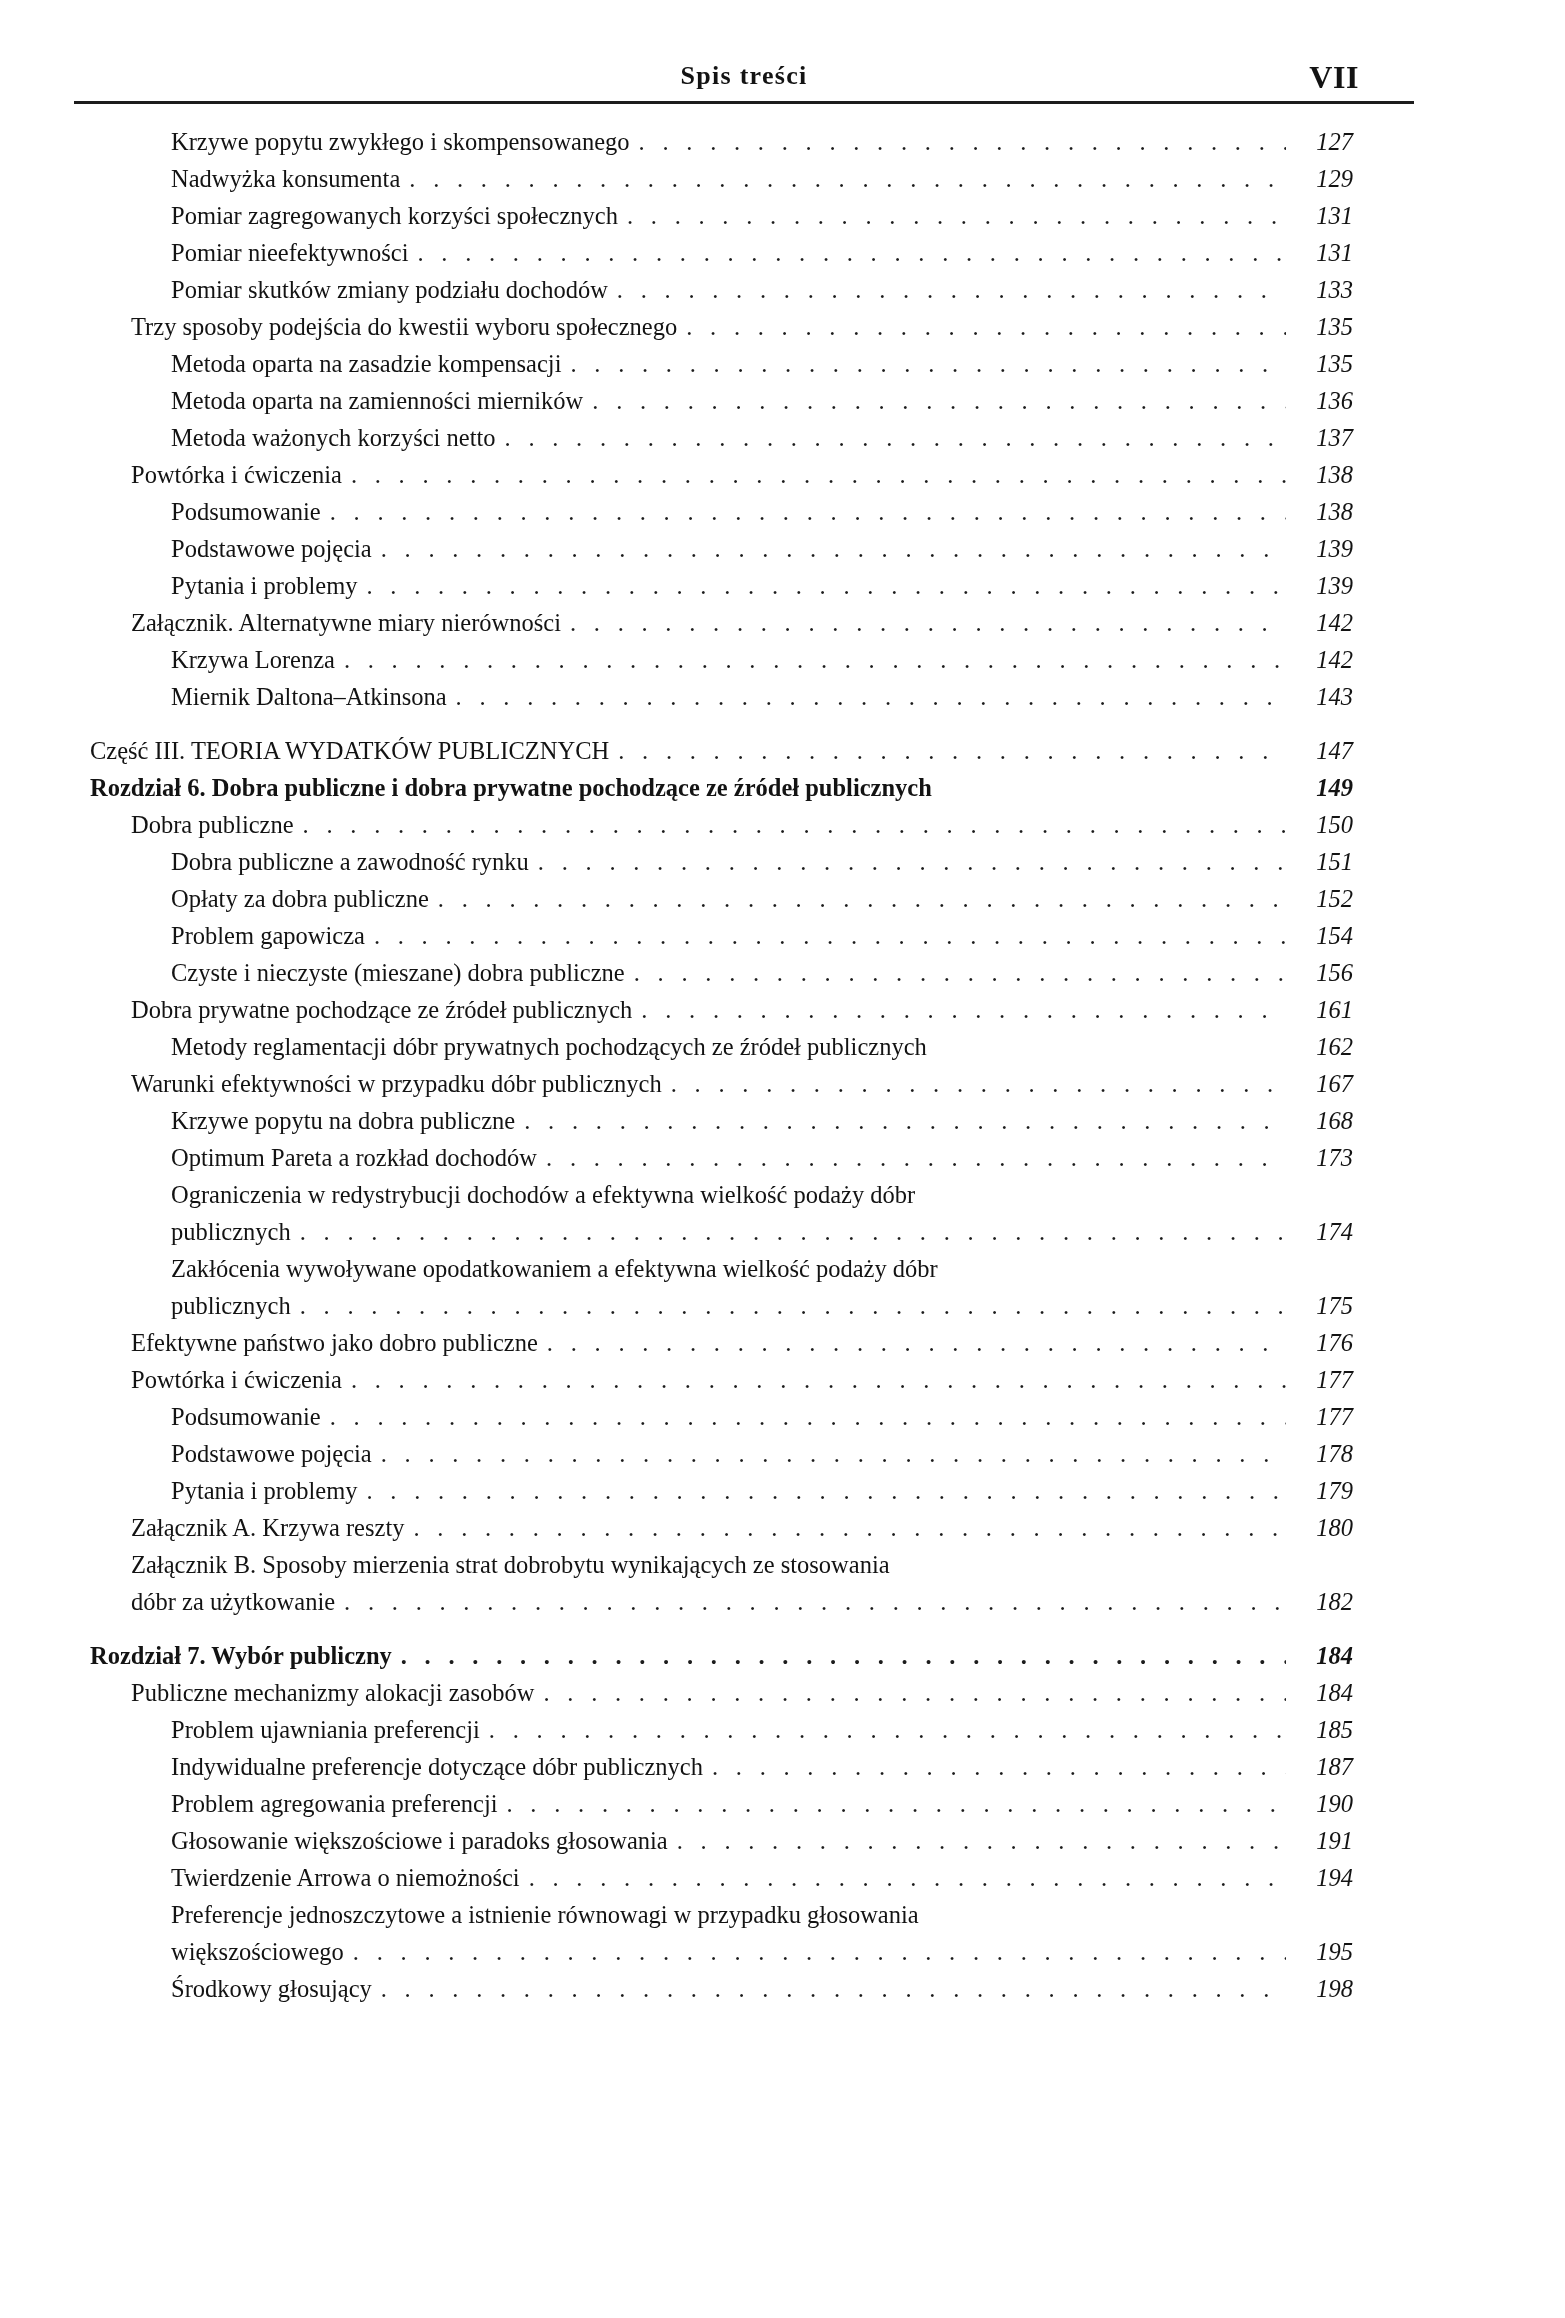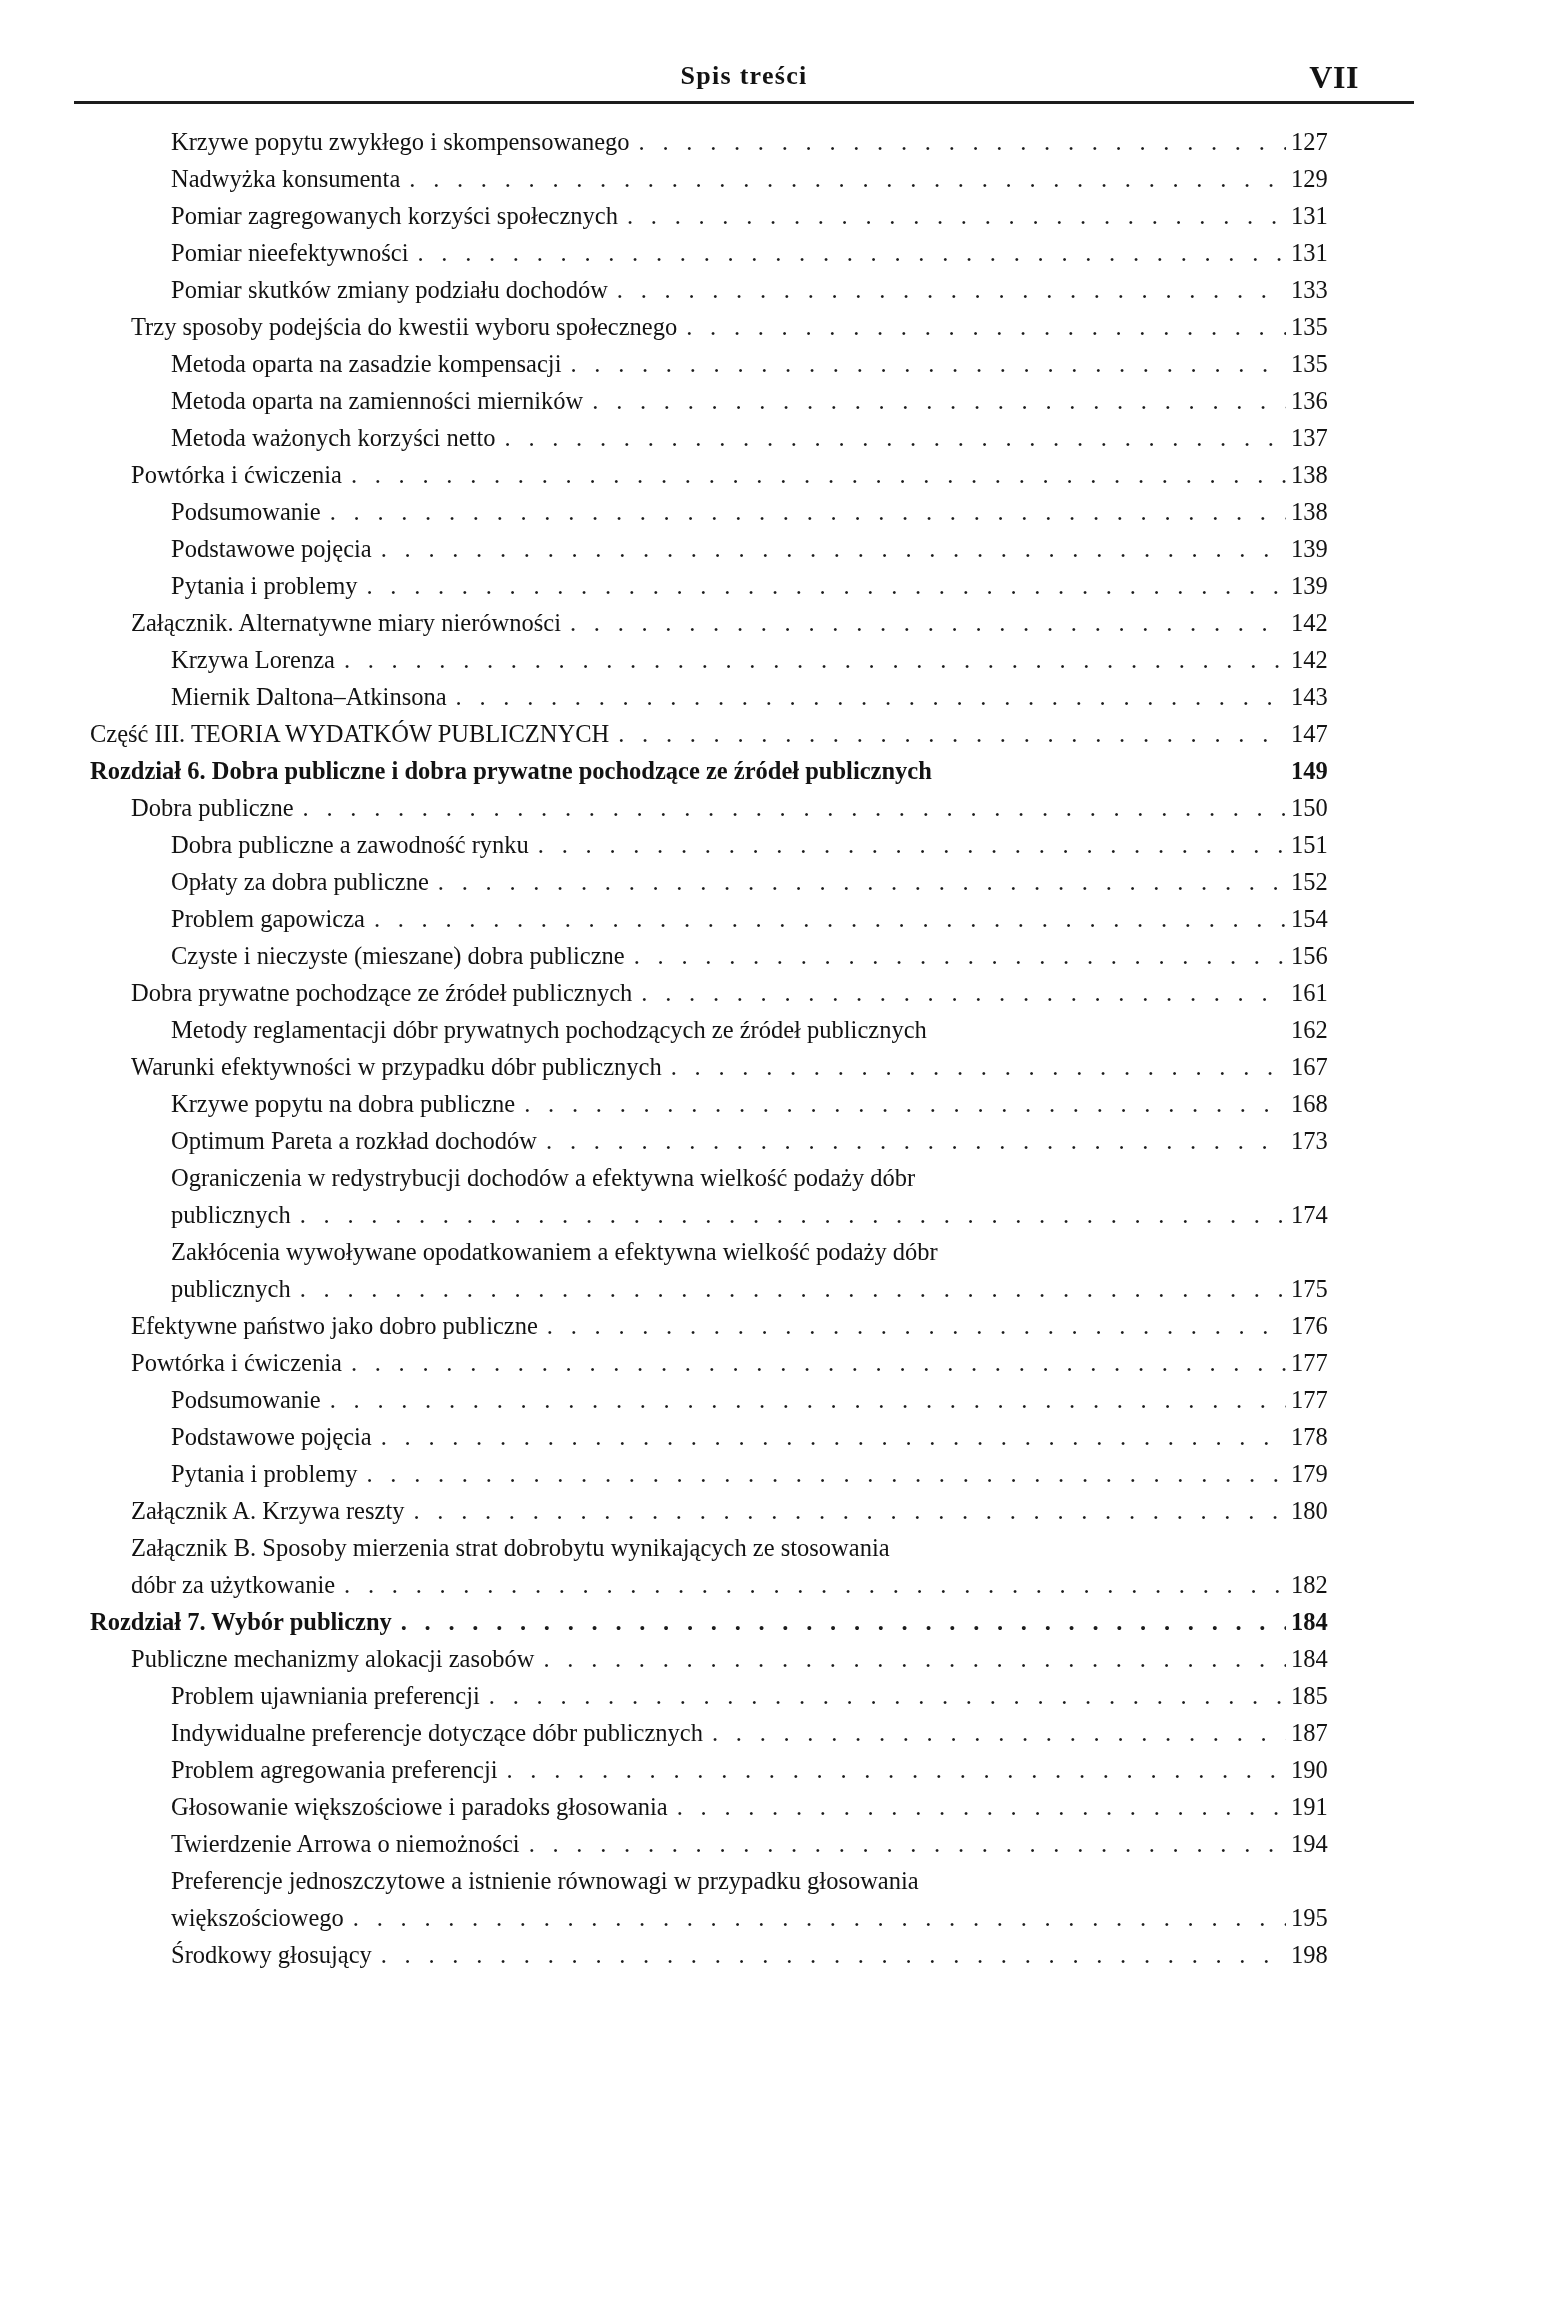--- a/index.html
+++ b/index.html
@@ -45,37 +45,39 @@
   .toc {
     margin-top: 19.4px;
     font-size: 24.5px;
     line-height: 37px;
   }
   .row {
     display: flex;
     align-items: baseline;
     padding-right: 61px;
   }
-  .row.gap { }
+  .row.gap { margin-top: 17px; }
   .row.bold { font-weight: bold; }
   .indent-0 { margin-left: 16px; }
   .indent-1 { margin-left: 57px; }
   .indent-2 { margin-left: 97px; }
   .entry-text { white-space: nowrap; }
   .leader {
     flex: 1;
     overflow: hidden;
     white-space: nowrap;
     margin: 0 5.2px 0 9px;
     letter-spacing: 5.8px;
     color: #1c1c1c;
   }
   .pagenum {
     min-width: 62px;
+    text-align: right;
     white-space: nowrap;
+    font-style: italic;
   }
 </style>
 </head>
 <body>
 
 <div class="page">
   <div class="header">
     <div class="header-title">Spis treści</div>
     <div class="header-page">VII</div>
   </div>

